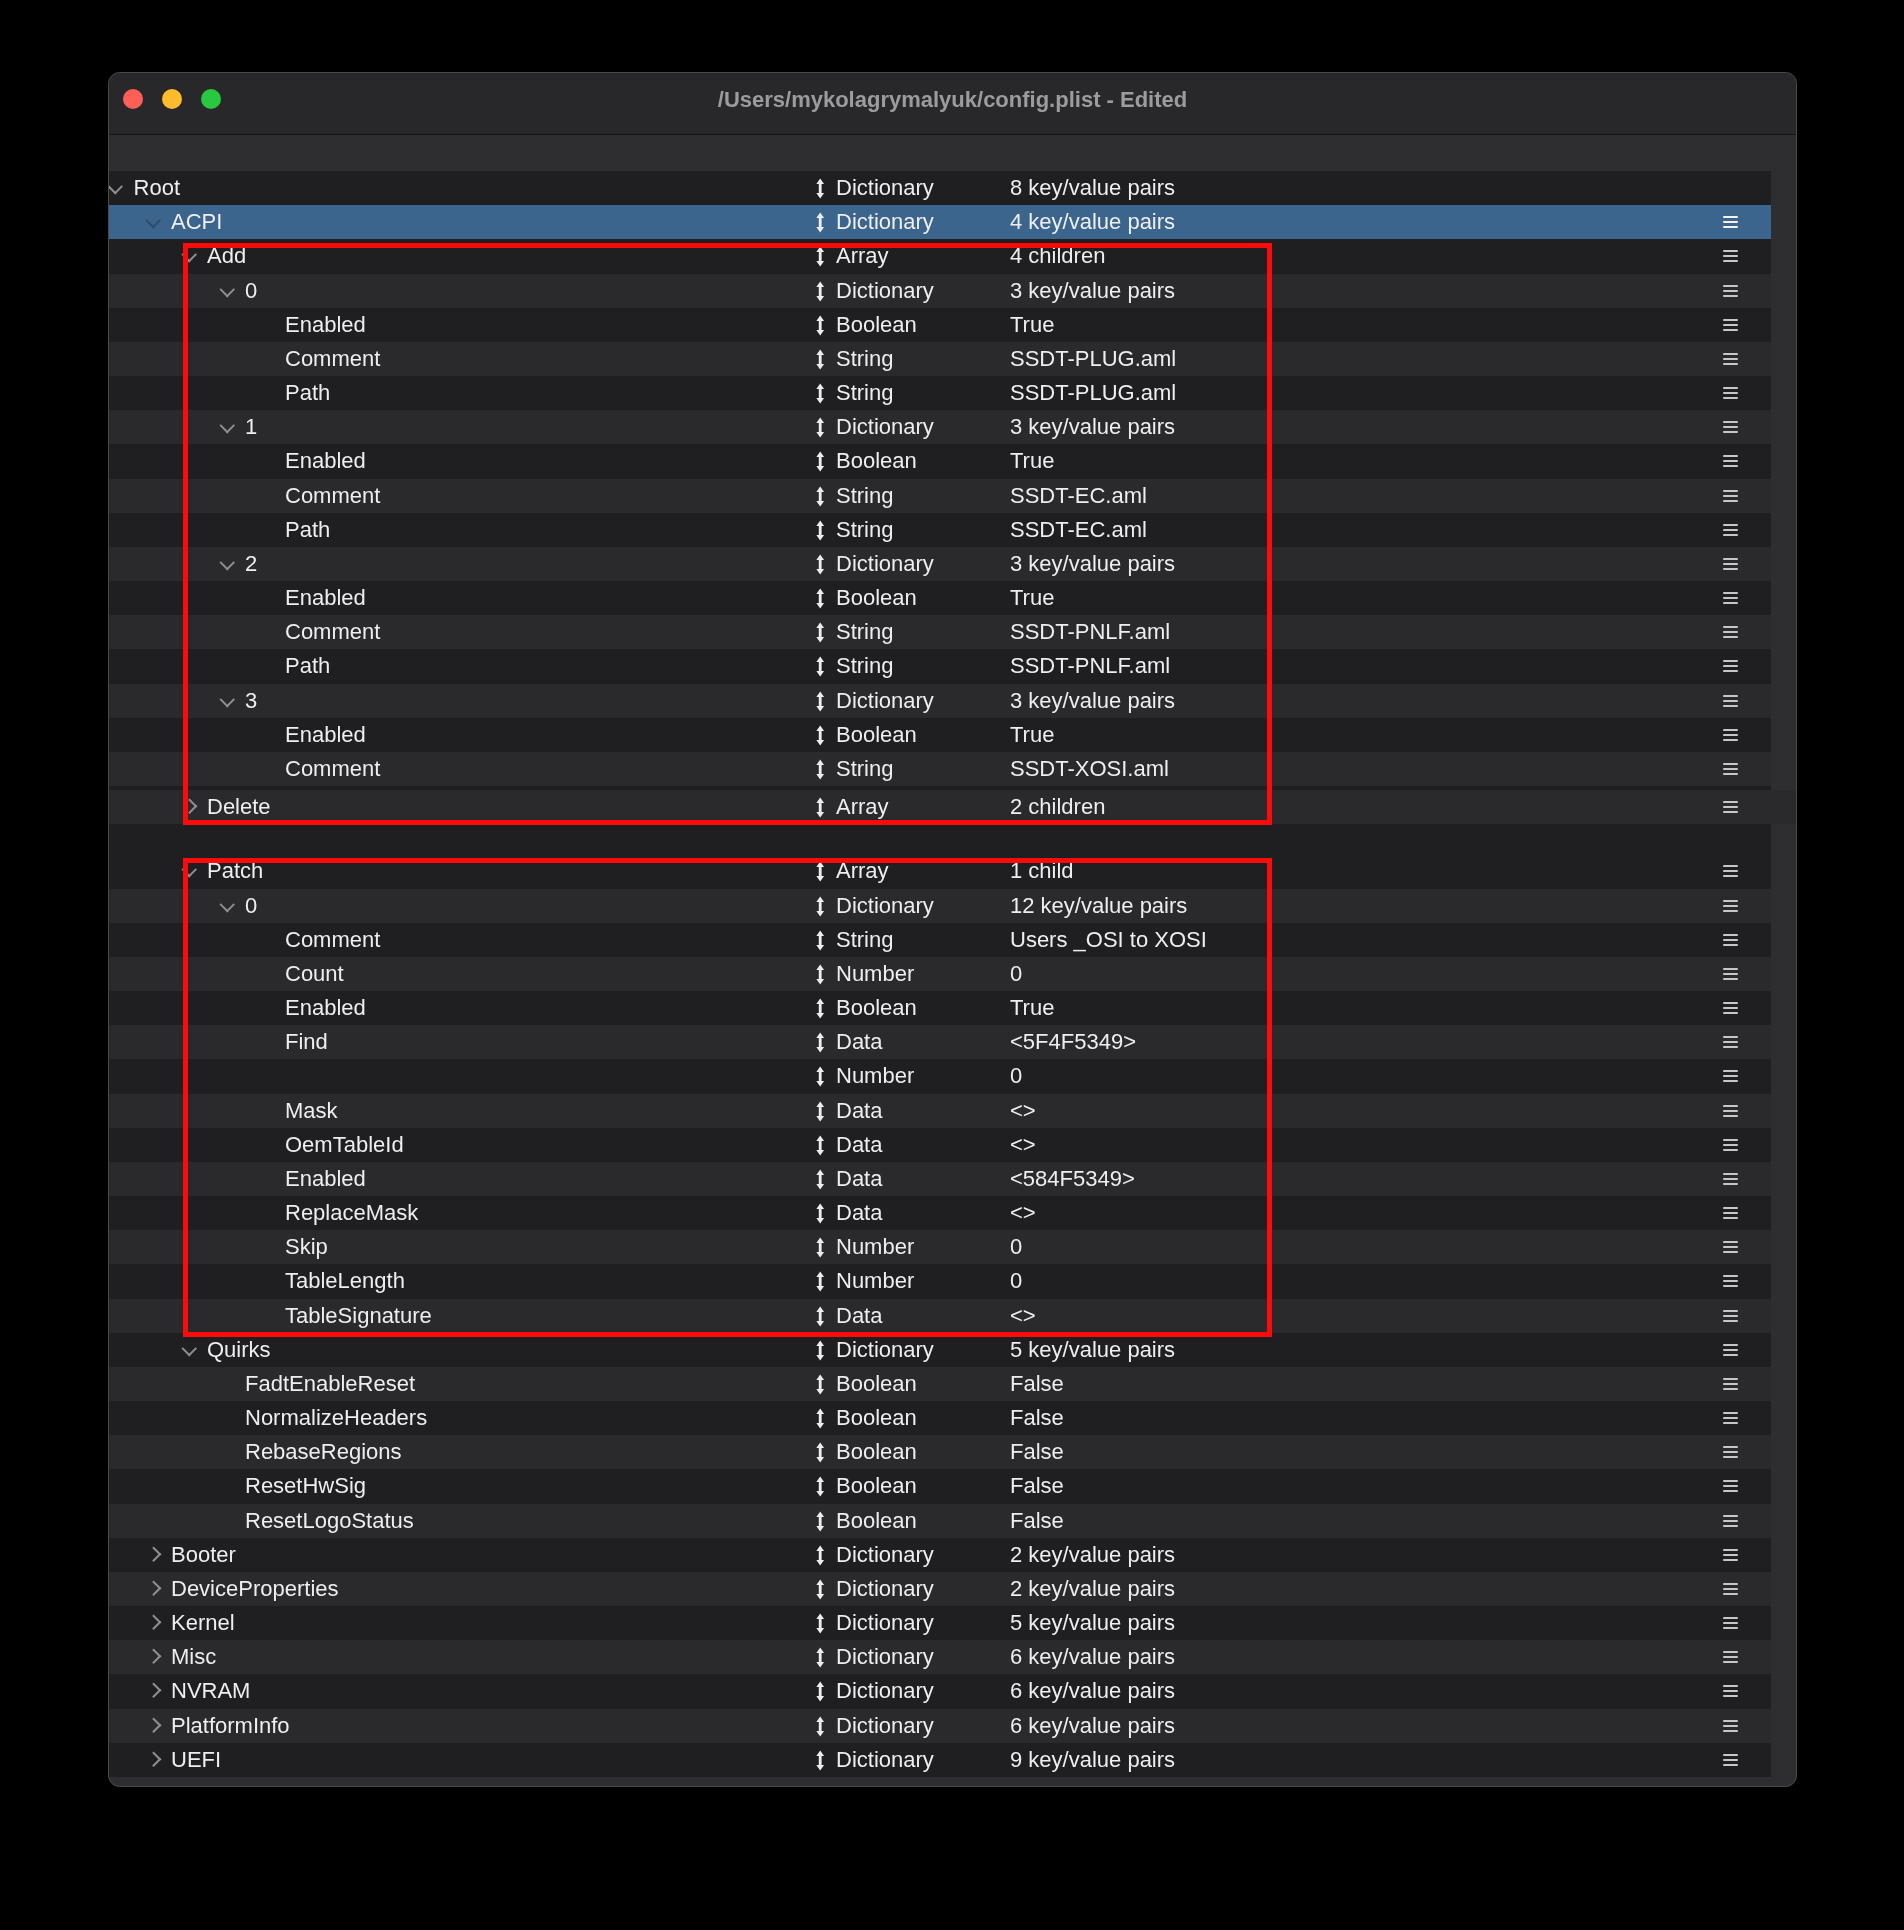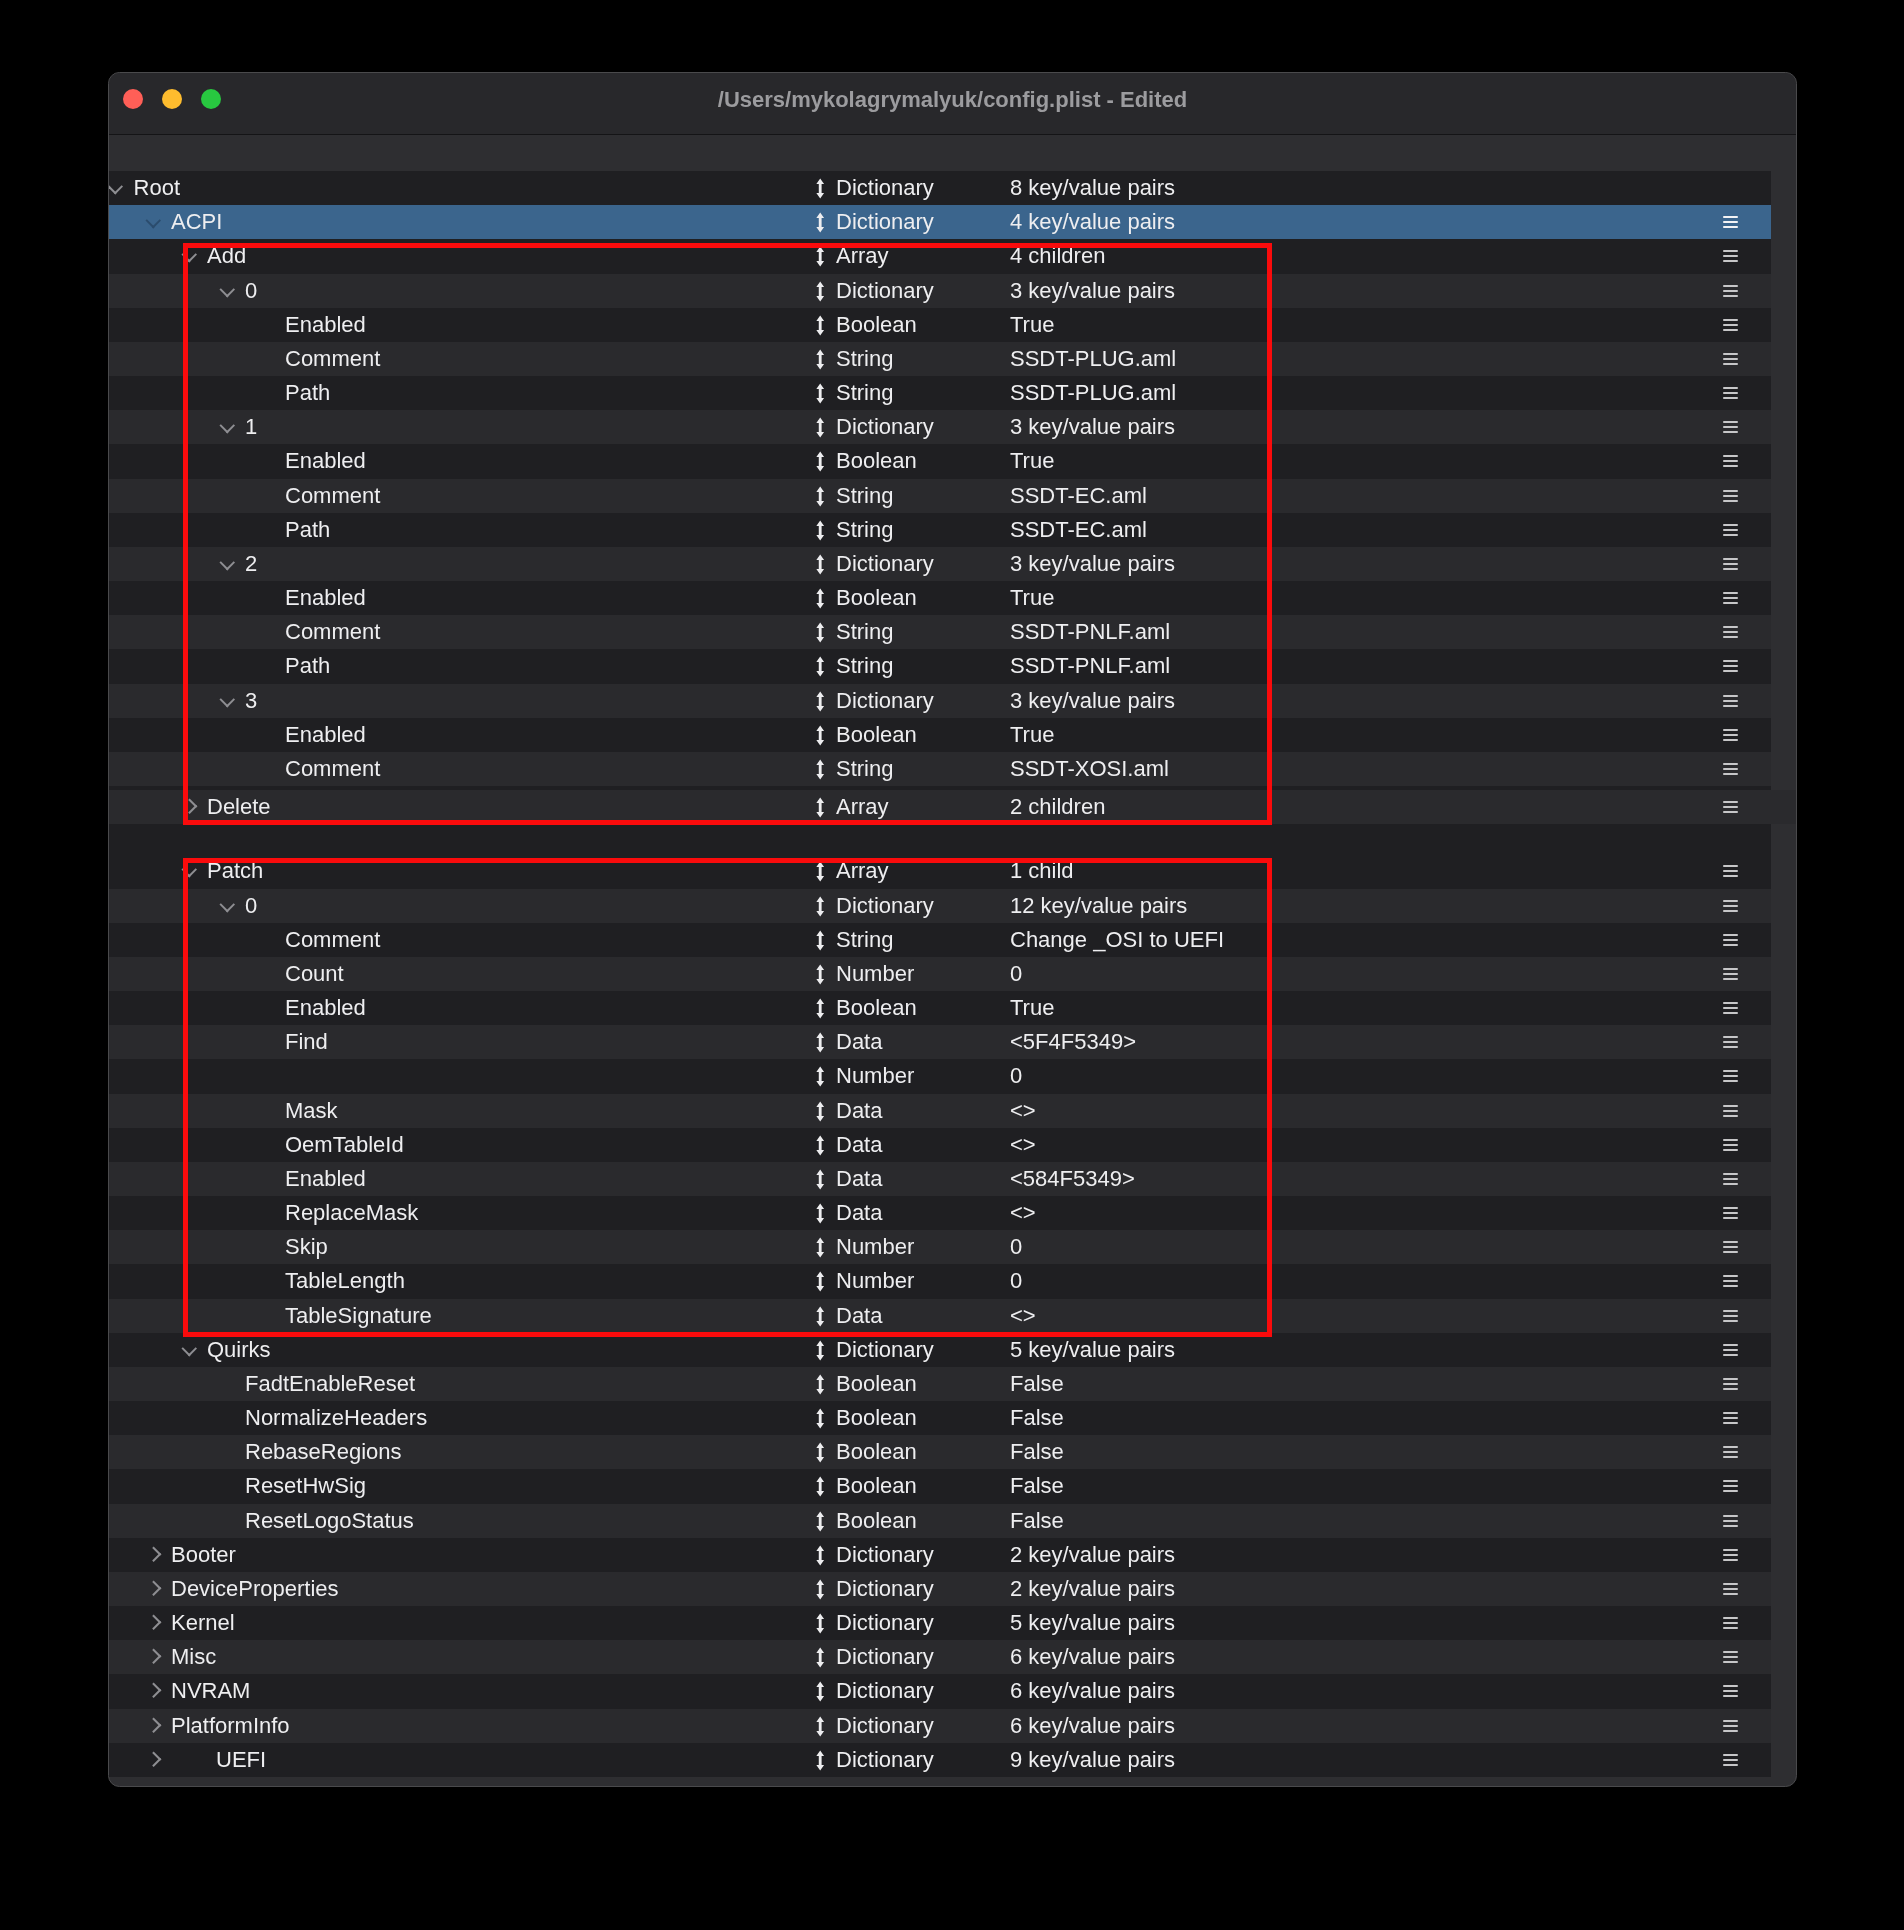--- a/index.html
+++ b/index.html
@@ -384,21 +384,21 @@
         </span>
       </div>
       <div class="row odd" style="top: 752px; height: 34px;">
         <span class="cell" style="left: 176px; line-height: 34px;">Comment</span>
         <span class="typeicon" style="top: 6.7px;">
           <svg width="10.4" height="21" viewBox="0 0 11 22">
             <path d="M5.5 0.5 L9.6 6.3 H7 V15.7 H9.6 L5.5 21.5 L1.4 15.7 H4 V6.3 H1.4 Z" fill="#ededef"></path>
           </svg>
         </span>
         <span class="cell" style="left: 727px; line-height: 34px;">String</span>
-        <span class="cell" style="left: 901px; line-height: 34px;">Change _OSI to UEFI</span>
+        <span class="cell" style="left: 901px; line-height: 34px;">Users _OSI to XOSI</span>
         <span class="burger" style="top: 11px;">
           <i></i>
           <i></i>
           <i></i>
         </span>
       </div>
       <div class="row even" style="top: 786px; height: 34px;">
         <span class="cell" style="left: 176px; line-height: 34px;">Count</span>
         <span class="typeicon" style="top: 6.7px;">
           <svg width="10.4" height="21" viewBox="0 0 11 22">
@@ -745,21 +745,21 @@
         <span class="cell" style="left: 727px; line-height: 34px;">Dictionary</span>
         <span class="cell" style="left: 901px; line-height: 34px;">6 key/value pairs</span>
         <span class="burger" style="top: 11px;">
           <i></i>
           <i></i>
           <i></i>
         </span>
       </div>
       <div class="row odd" style="top: 1572px; height: 34px;">
         <span class="chev right" style="left: 39px; top: 11.4px;"></span>
-        <span class="cell" style="left: 62px; line-height: 34px; margin-left: 45px;">UEFI</span>
+        <span class="cell" style="left: 62px; line-height: 34px;">UEFI</span>
         <span class="typeicon" style="top: 6.7px;">
           <svg width="10.4" height="21" viewBox="0 0 11 22">
             <path d="M5.5 0.5 L9.6 6.3 H7 V15.7 H9.6 L5.5 21.5 L1.4 15.7 H4 V6.3 H1.4 Z" fill="#ededef"></path>
           </svg>
         </span>
         <span class="cell" style="left: 727px; line-height: 34px;">Dictionary</span>
         <span class="cell" style="left: 901px; line-height: 34px;">9 key/value pairs</span>
         <span class="burger" style="top: 11px;">
           <i></i>
           <i></i>

